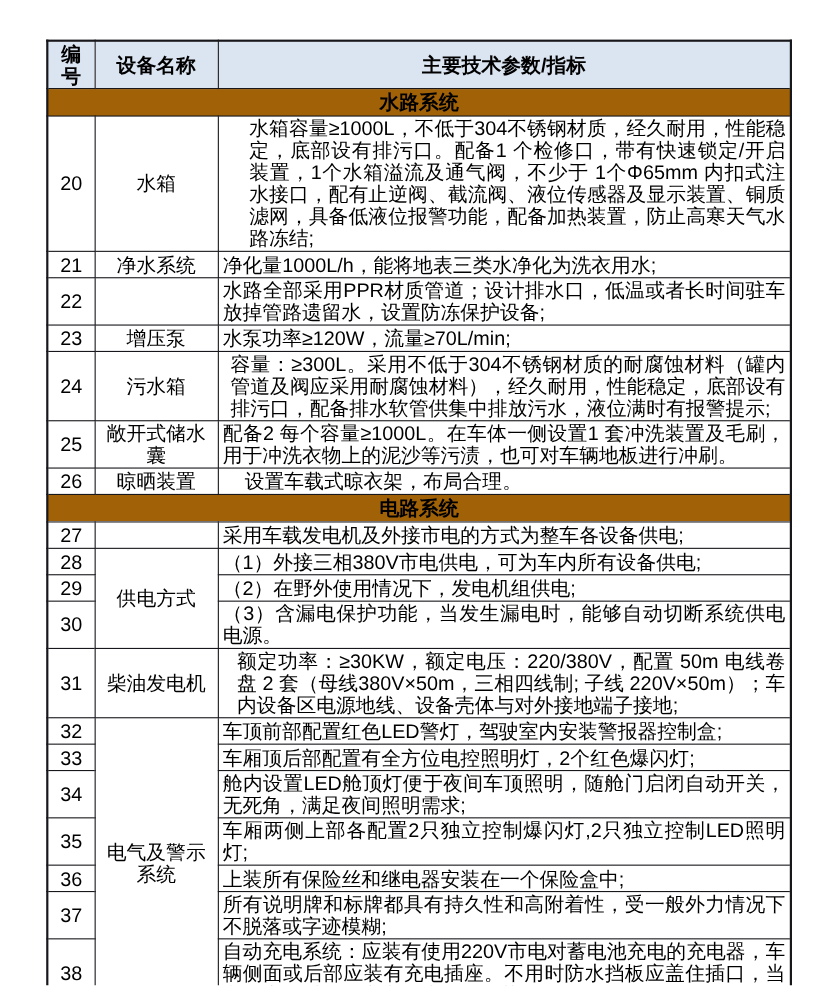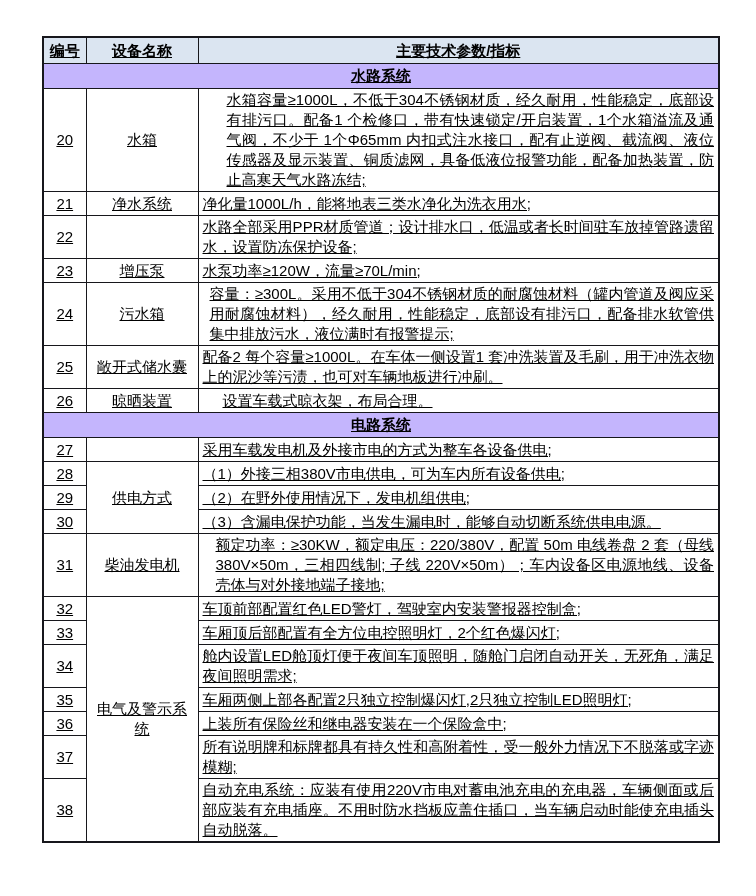--- a/index.html
+++ b/index.html
@@ -22,46 +22,45 @@
     left: 42px;
     width: 676px;
   }
   table.spec {
     border-collapse: collapse;
     width: 676px;
     table-layout: fixed;
   }
   table.spec td, table.spec th {
     border: 1px solid #17171c;
-    font-size: 15px;
+    font-size: 18px;
     line-height: 20px;
     vertical-align: middle;
     padding: 1px 4px;
     word-break: break-all;
     overflow: hidden;
-    text-decoration: underline;
   }
   table.spec { border: 2px solid #17171c; }
   col.c-id   { width: 43px; }
   col.c-name { width: 112px; }
   col.c-spec { width: 521px; }
   th.hdr {
     background: #dbe5f1;
     font-weight: bold;
     text-align: center;
     height: 23px;
     font-size: 13.5px;
     border-bottom: 2px solid #17171c;
   }
   td.section {
     text-align: center;
     font-weight: bold;
     font-size: 14px;
     height: 22px;
-    background: #c4b5fd;
+    background: #a16207;
   }
   td.rid {
     text-align: center;
     font-size: 13px;
     vertical-align: middle;
   }
   td.dname {
     text-align: center;
     font-size: 13px;
     vertical-align: middle;

